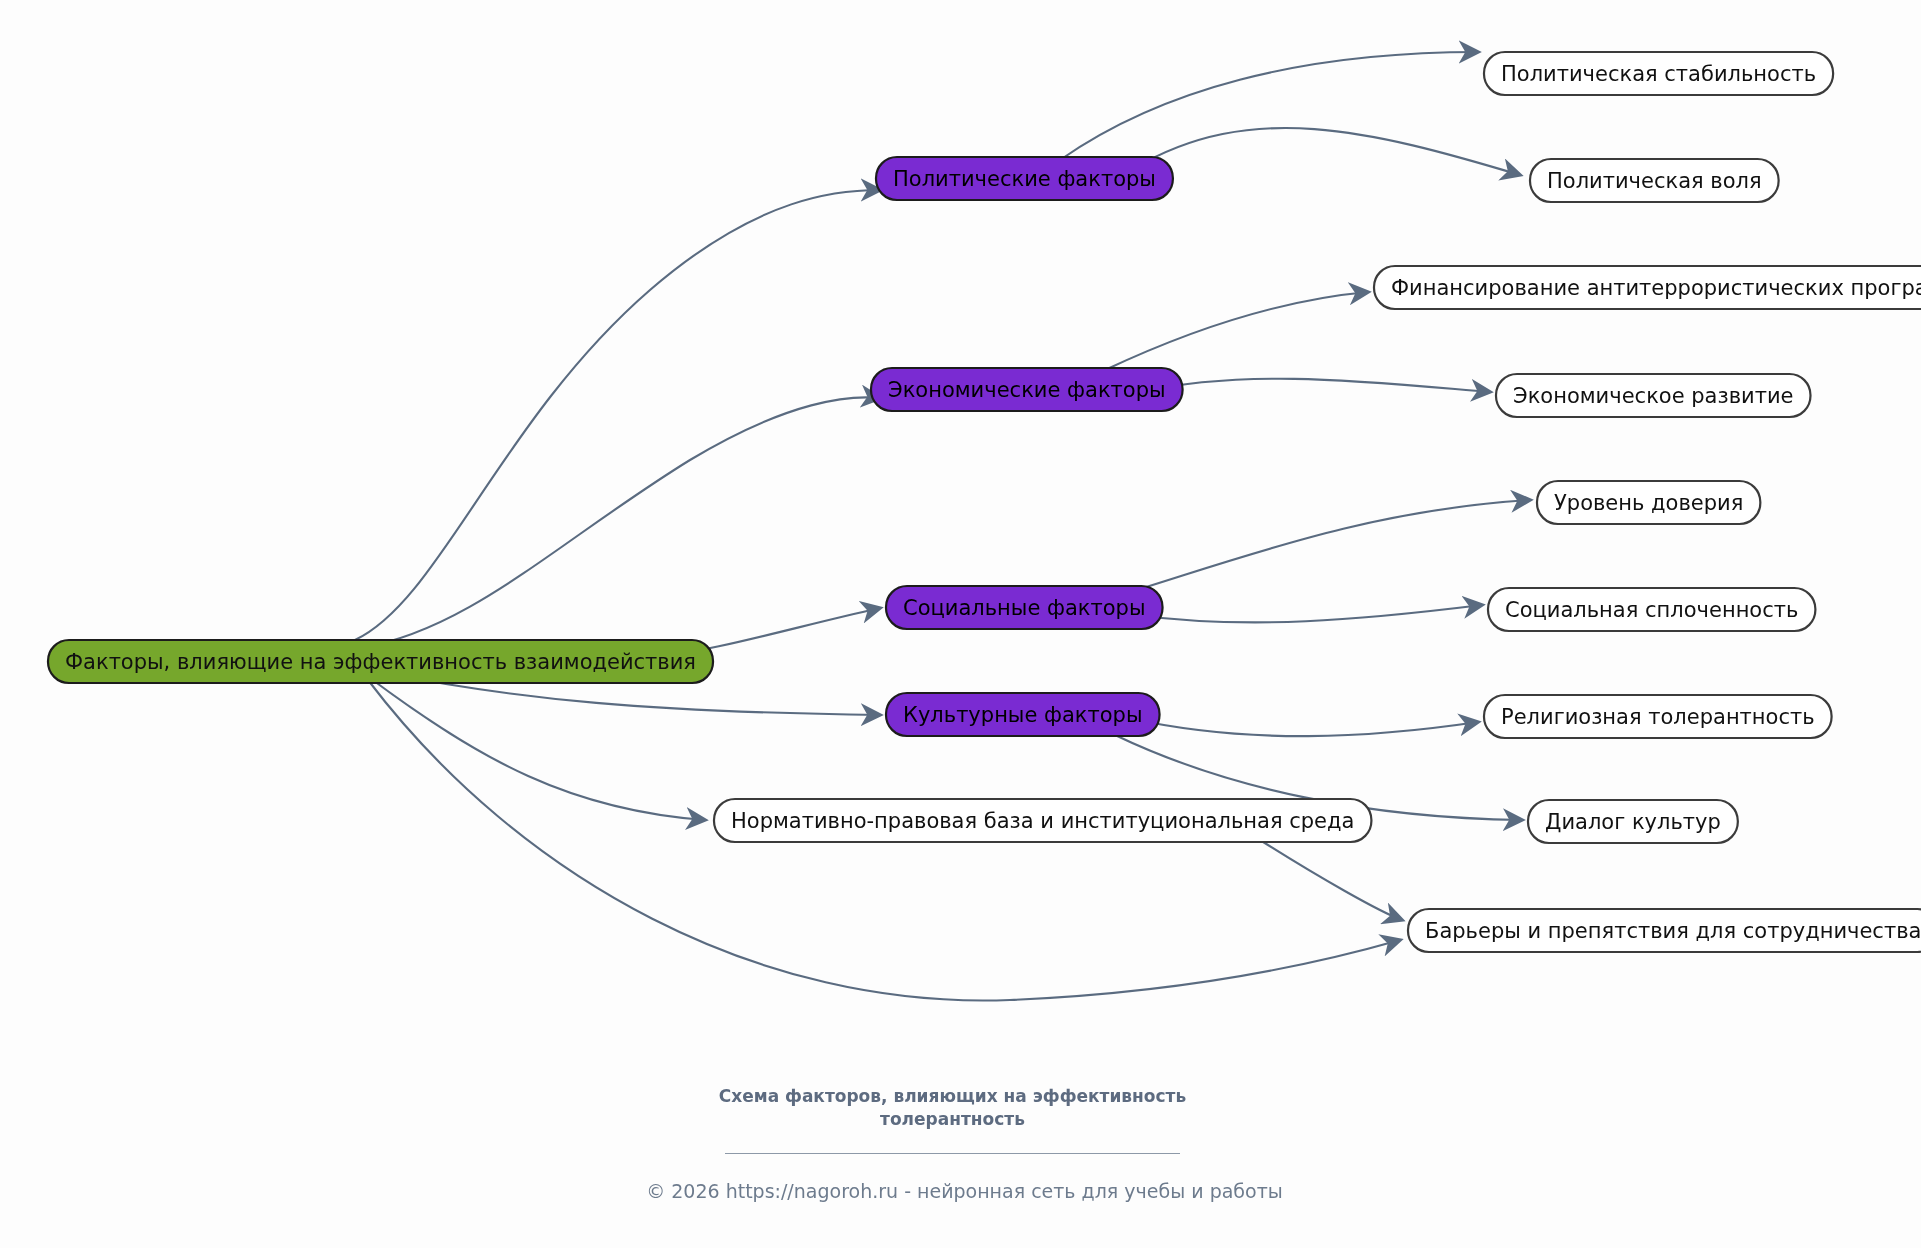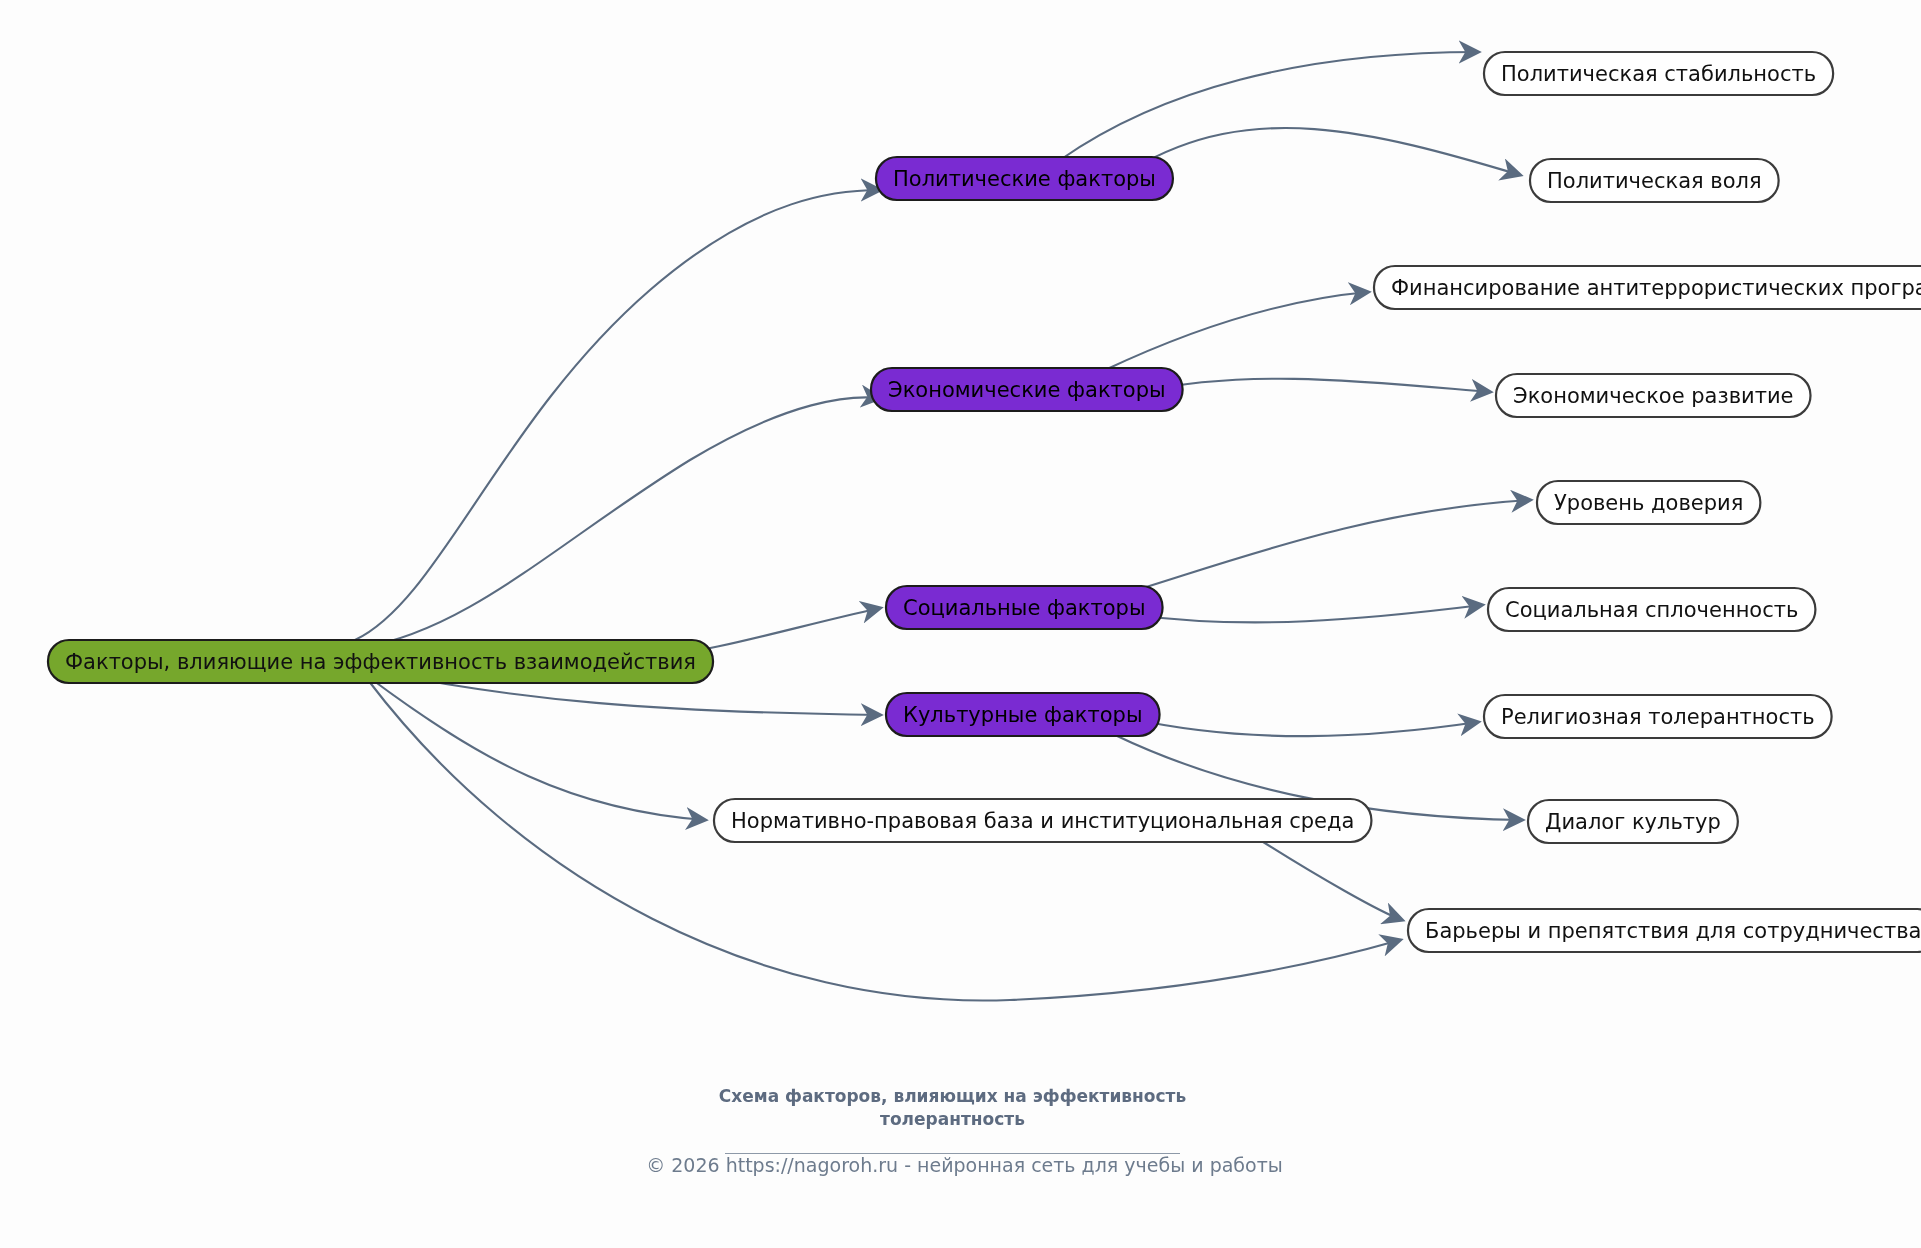--- a/index.html
+++ b/index.html
@@ -69,20 +69,21 @@
   .footer-rule {
     width: 455px;
     height: 0;
     border-top: 1.5px solid #8d99a8;
     margin: 22px auto 0 auto;
   }
   .footer-copy {
     font-family: "DejaVu Sans", "Liberation Sans", sans-serif;
     font-size: 19px;
     color: #6d7b8d;
+    margin-top: 26px;
     padding-left: 24px;
   }
 </style>
 </head>
 <body>
 
 <svg id="mindmap" viewBox="0 0 1921 1248" xmlns="http://www.w3.org/2000/svg">
   <defs>
     <marker id="arrow" viewBox="0 0 12 12" refX="10" refY="6" markerWidth="11" markerHeight="11" orient="auto-start-reverse">
       <path d="M 0 0 L 12 6 L 0 12 L 3.4 6 z" fill="#5a6b80"></path>

